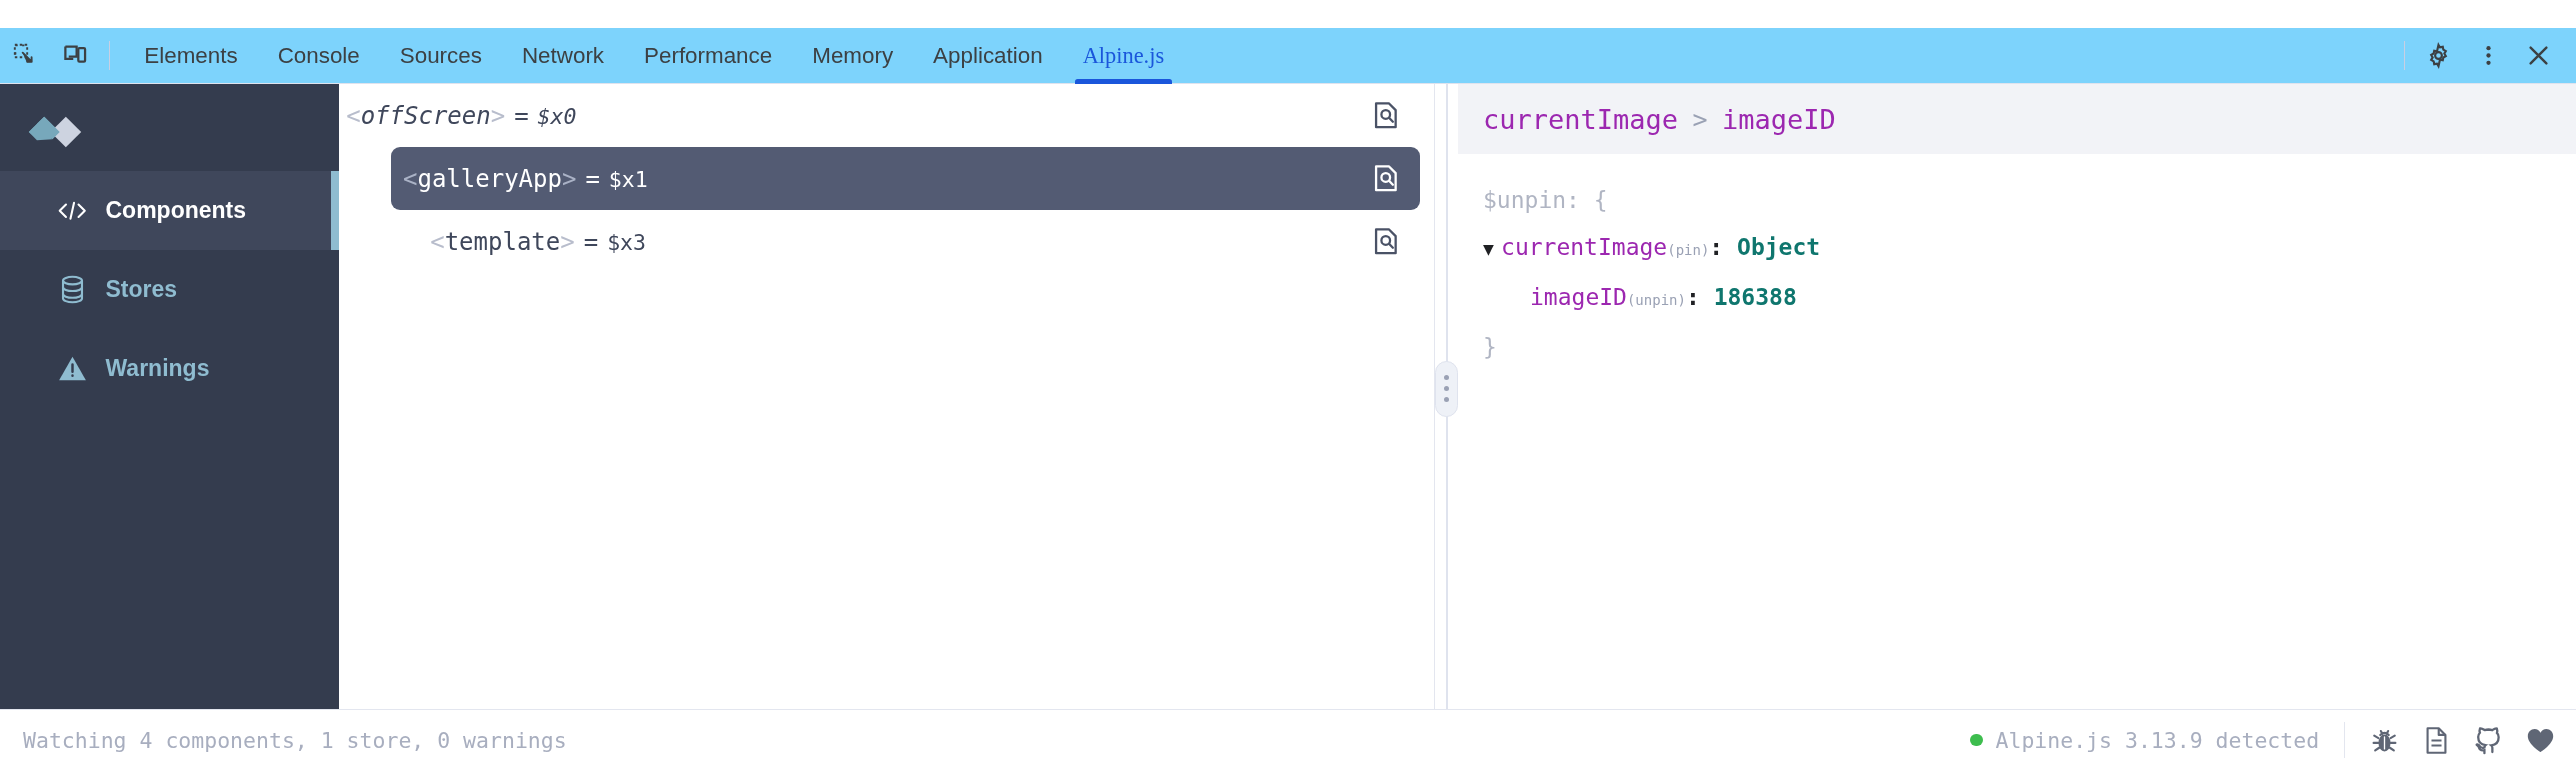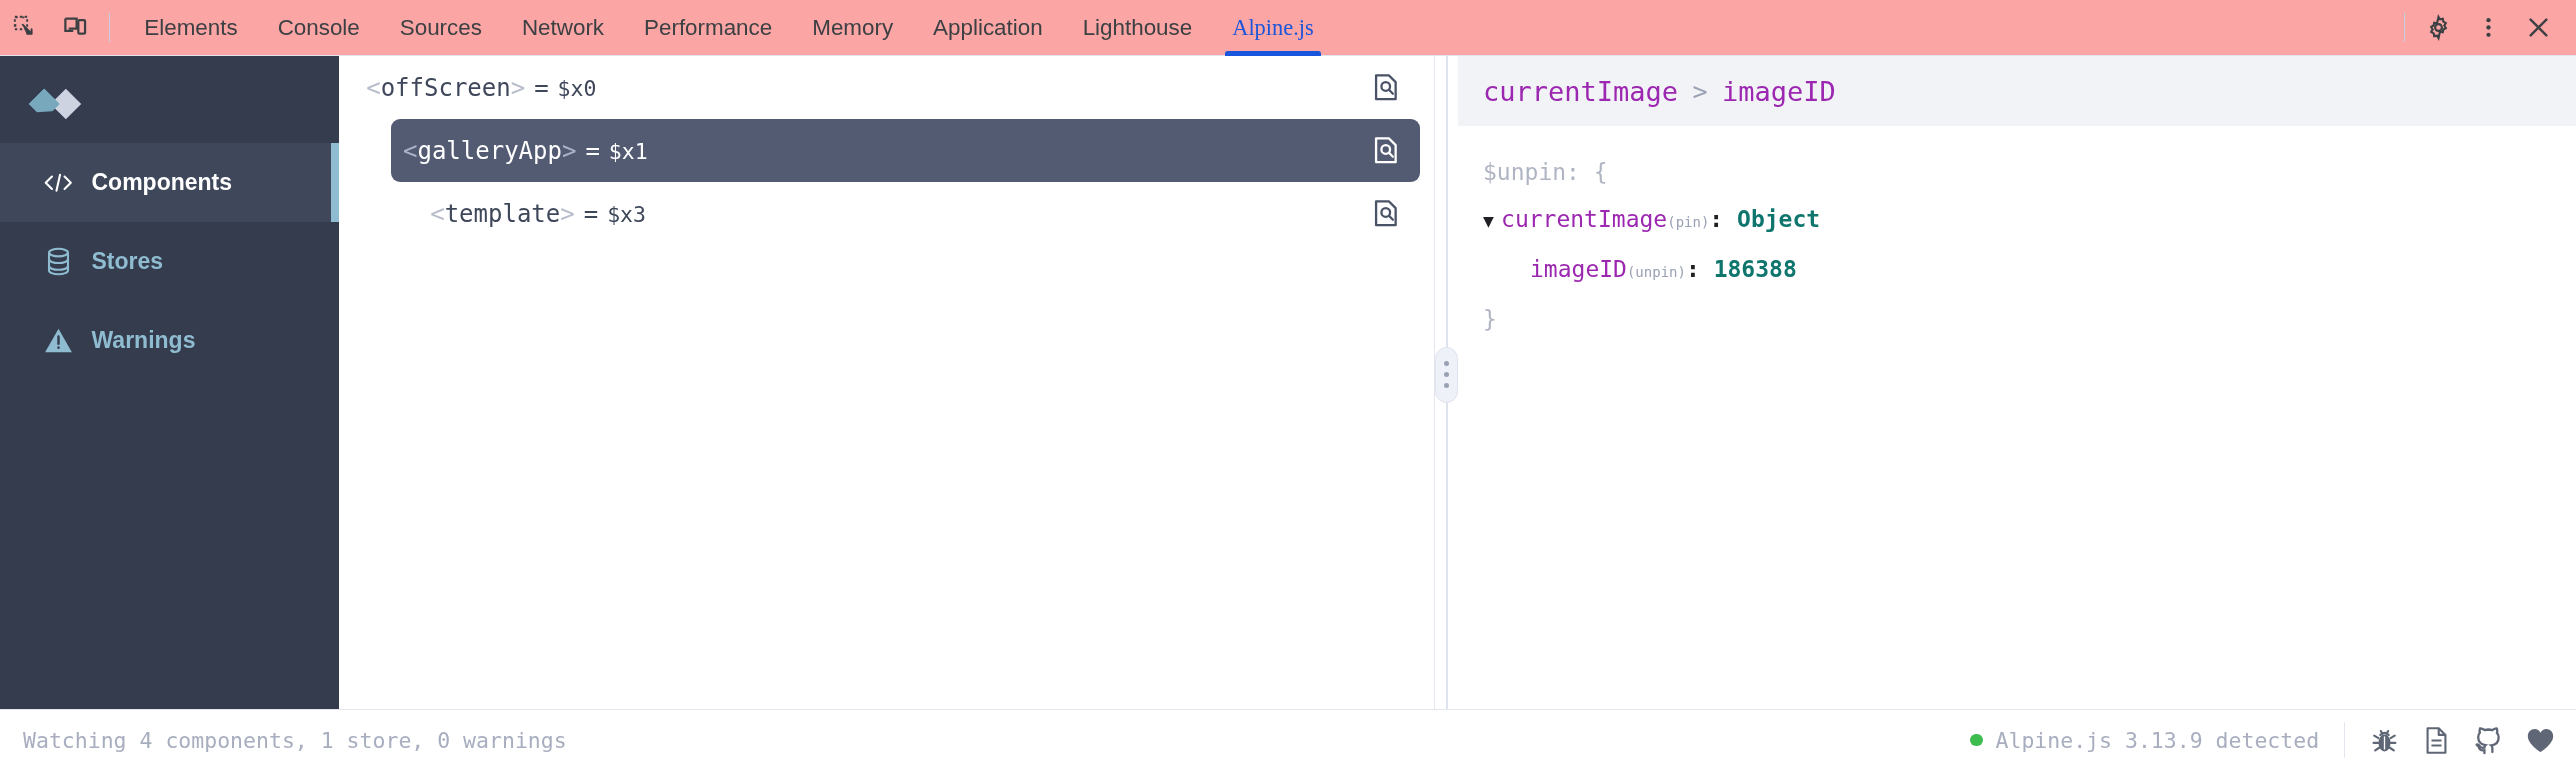--- a/index.html
+++ b/index.html
@@ -7,26 +7,27 @@
     width: 2576px; height: 770px;
     font-family: "Liberation Sans", sans-serif;
     background: #ffffff;
     overflow: hidden;
   }
   .app { width: 2576px; height: 770px; display: flex; flex-direction: column; }
 
   
   .devtools-toolbar {
     height: 56px;
-    background: #fca5a5;
+    background: #7dd3fc;
     display: flex;
     align-items: center;
     flex: 0 0 56px;
     border-bottom: 0.9px solid #dfe3ee;
     position: relative;
+    margin-top: 28px;
   }
   .tb-icon-btn {
     width: 50px; height: 50px;
     display: flex; align-items: center; justify-content: center;
     color: #3c4043;
   }
   .tb-sep {
     width: 0.9px; height: 29px; background: #c9cfe3; margin: 0 9px;
   }
   .tabs { display: flex; align-items: center; height: 56px; margin-left: 5.4px; }
@@ -56,21 +57,21 @@
     flex: 0 0 339px;
     background: #343c4e;
     display: flex; flex-direction: column;
     padding-top: 20px;
   }
   .logo-wrap { padding: 9px 0 20px 27px; display: flex; }
   .nav-item {
     position: relative;
     display: flex; align-items: center;
     height: 79px;
-    padding-left: 43px;
+    padding-left: 57px;
     color: #8fbcd0;
     font-size: 23px;
     font-weight: bold;
     gap: 18px;
   }
   .nav-item.active { background: #3f475b; color: #ffffff; }
   .nav-item.active::after {
     content: "";
     position: absolute; right: 0; top: 0; bottom: 0;
     width: 8px; background: #8fbcd0;
@@ -225,23 +226,20 @@
         </div>
       <div class="tab">
           <span>Performance</span>
         </div>
       <div class="tab">
           <span>Memory</span>
         </div>
       <div class="tab">
           <span>Application</span>
         </div>
-      <div class="tab">
-          <span>Lighthouse</span>
-        </div>
       <div class="tab active">
           <span>Alpine.js</span>
         </div>
     </div>
 
     <div class="tb-right">
       <div class="tb-sep"></div>
       <div class="tb-icon-btn">
         <svg width="27" height="27" viewBox="0 0 24 24" fill="none" stroke="#3c4043" stroke-width="1.9">
           <circle cx="12" cy="12" r="3"></circle>
@@ -304,21 +302,21 @@
             <path d="M13 1.5 L25 22.5 L1 22.5 Z"></path>
             <path d="M13 8.5 v6.5 M13 18.3 v0.2" stroke="#343c4e" stroke-width="2.2" stroke-linecap="round"></path>
           </svg>
         </span>
         <span class="nav-label">Warnings</span>
       </div>
     </div>
 
     <div class="tree-pane" id="tree-pane">
 
-    <div class="tree-row" style="margin-left: 20px; margin-right: 14.4px; padding-left: 7.2px;">
+    <div class="tree-row" style="margin-right: 14.4px; padding-left: 7.2px; font-style: italic;">
           <span class="tree-label"><span class="angle">&lt;</span><span class="tagname">offScreen</span><span class="angle">&gt;</span><span class="eq">=</span><span class="varname">$x0</span></span>
           <span class="inspect-btn">
             <svg width="30.5" height="30.5" viewBox="0 0 24 24" fill="none" stroke="currentColor" stroke-width="1.8" stroke-linejoin="round">
               <path d="M4 2.6h10l5.4 5.4v13.4H4z"></path>
               <circle cx="11.6" cy="11.4" r="3.4"></circle>
               <path d="M14.2 14 L17.2 17.1" stroke-linecap="round"></path>
             </svg>
           </span>
         </div>
         <div class="tree-row selected" style="margin-left: 52px; margin-right: 14.4px; padding-left: 12px;">

